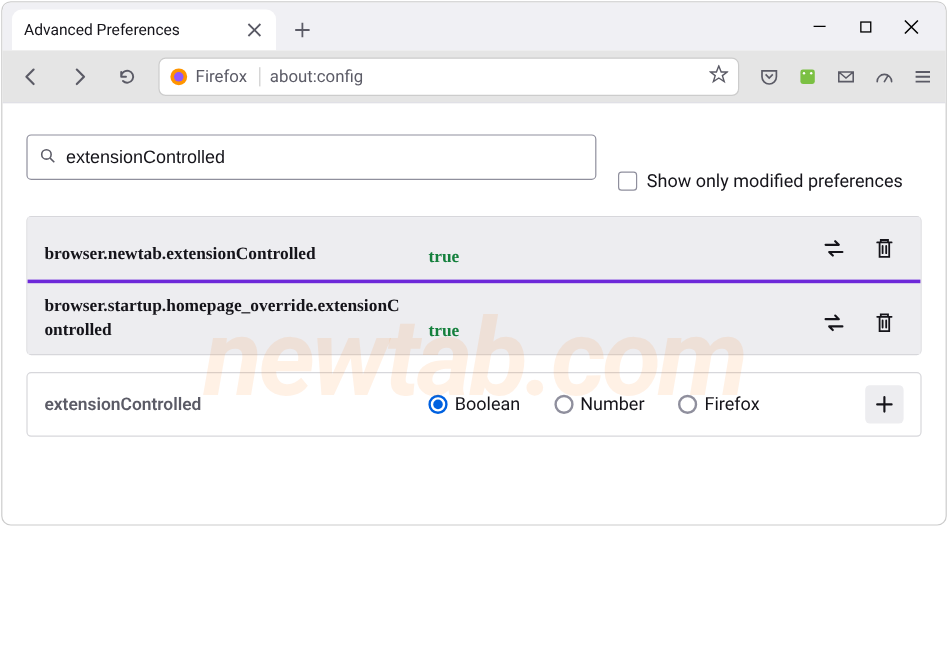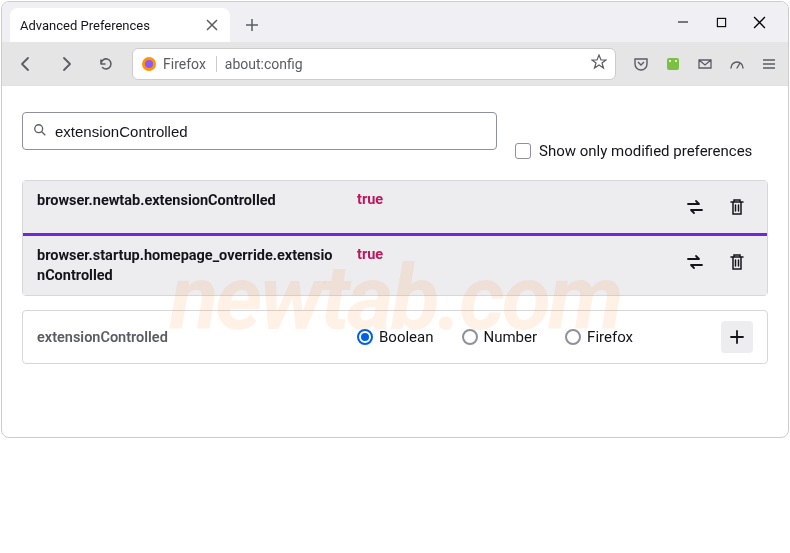--- a/index.html
+++ b/index.html
@@ -180,40 +180,41 @@
       border: 1px solid #8f8f9d;
       border-radius: 3px;
       background: #fff;
     }
     .pref-table {
       border: 1px solid #d7d7db;
       border-radius: 4px;
     }
     .pref-row {
       display: flex;
-      align-items: flex-start;
+      align-items: flex-end;
       padding: 10px 14px;
       gap: 20px;
       min-height: 44px;
+      font-family: Liberation Serif, serif;
     }
     .pref-row.modified {
       background: #ededf0;
       font-weight: 700;
     }
     .pref-row + .pref-row { border-top: 3px solid #6d28d9; }
     .pref-name {
       width: 300px;
       font-size: 14.5px;
       color: #15141a;
       word-break: break-word;
       line-height: 1.35;
     }
     .pref-value {
       font-size: 14.5px;
-      color: #be185d;
+      color: #15803d;
     }
     .pref-actions {
       margin-left: auto;
       display: flex;
       gap: 10px;
       align-items: center;
     }
     .action-btn {
       width: 32px;
       height: 32px;

